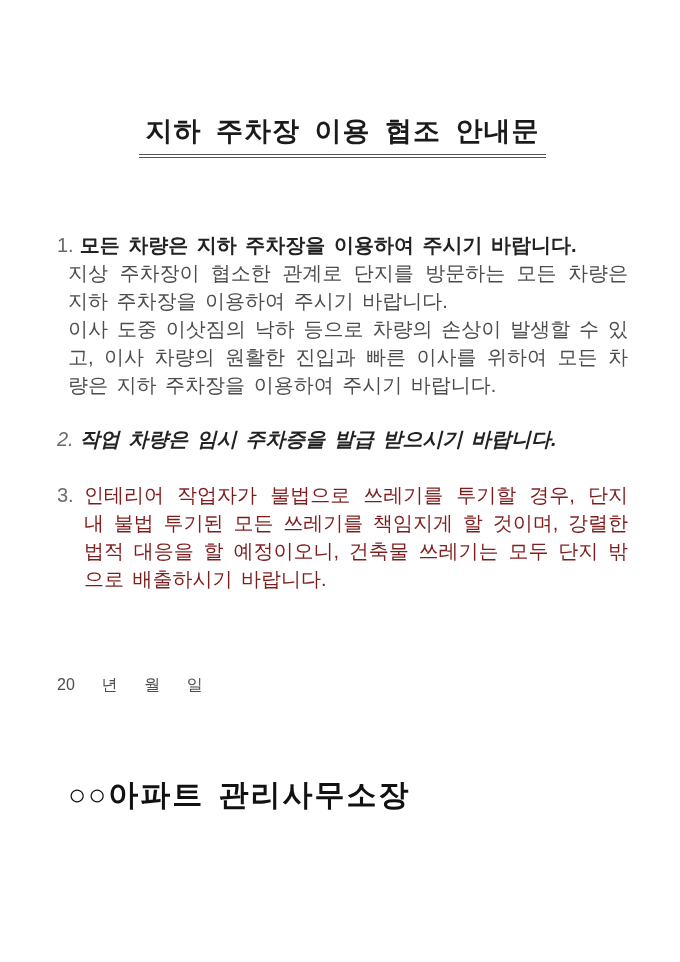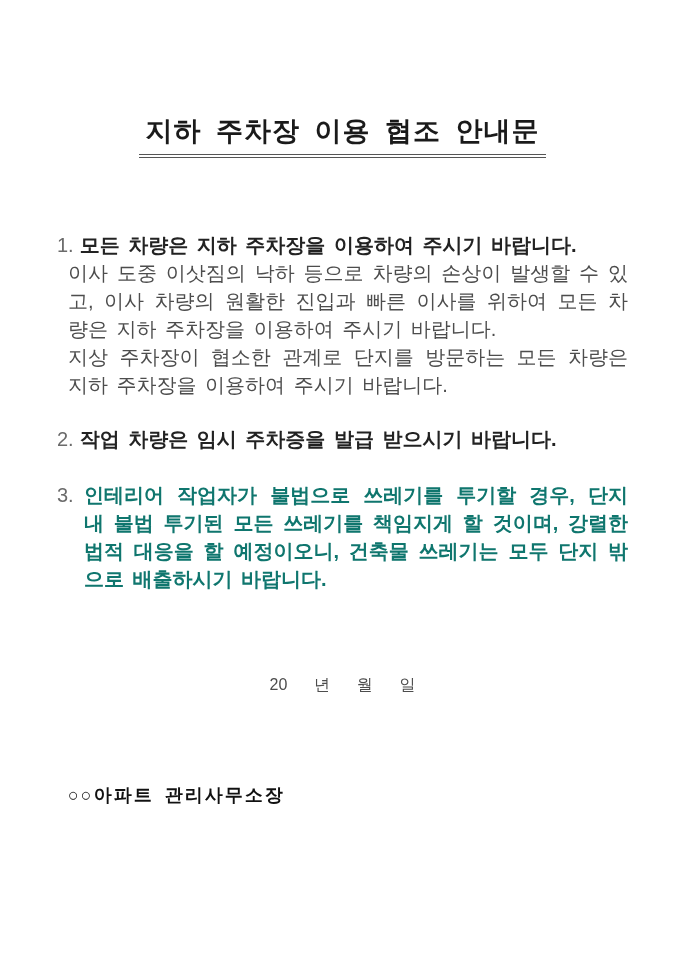--- a/index.html
+++ b/index.html
@@ -52,47 +52,47 @@
     color: #222222;
   }
   .item .para {
     color: #4d4d4d;
     padding-left: 11px;
     text-align: justify;
     word-break: break-all;
     margin: 0;
   }
   .item-1 { margin-bottom: 26px; }
-  .item-2 { margin-bottom: 28px; }
+  .item-2 { margin-bottom: 28px; font-style: italic; }
   .item-3 {
     padding-left: 27px;
   }
   .item-3 .item-num {
     position: absolute;
     left: 0;
     top: 0;
   }
   .item-3 .head-text {
     display: block;
-    font-weight: bold;
-    color: #0f766e;
+    font-weight: normal;
+    color: #7f1d1d;
     text-align: justify;
     word-break: break-all;
   }
   .date-line {
     margin-top: 78px;
-    text-align: center;
+    text-align: left;
     font-size: 16px;
     line-height: 28px;
     color: #4d4d4d;
     white-space: pre;
   }
   .signature {
     margin-top: 80px;
-    font-size: 18px;
+    font-size: 30px;
     font-weight: bold;
     color: #111111;
     letter-spacing: 2px;
     word-spacing: 4px;
     padding-left: 11px;
     line-height: 32px;
   }
 </style>
 </head>
 <body>
@@ -100,22 +100,22 @@
 <div class="page">
 
   <div class="title-wrap">
     <h1 class="doc-title">지하 주차장 이용 협조 안내문</h1>
   </div>
 
   <div class="item item-1">
     <div class="item-heading">
       <span class="item-num">1.</span><span class="head-text">모든 차량은 지하 주차장을 이용하여 주시기 바랍니다.</span>
     </div>
+    <p class="para">지상 주차장이 협소한 관계로 단지를 방문하는 모든 차량은 지하 주차장을 이용하여 주시기 바랍니다.</p>
     <p class="para">이사 도중 이삿짐의 낙하 등으로 차량의 손상이 발생할 수 있고, 이사 차량의 원활한 진입과 빠른 이사를 위하여 모든 차량은 지하 주차장을 이용하여 주시기 바랍니다.</p>
-    <p class="para">지상 주차장이 협소한 관계로 단지를 방문하는 모든 차량은 지하 주차장을 이용하여 주시기 바랍니다.</p>
   </div>
 
   <div class="item item-2">
     <div class="item-heading">
       <span class="item-num">2.</span><span class="head-text">작업 차량은 임시 주차증을 발급 받으시기 바랍니다.</span>
     </div>
   </div>
 
   <div class="item item-3">
     <span class="item-num">3.</span>

